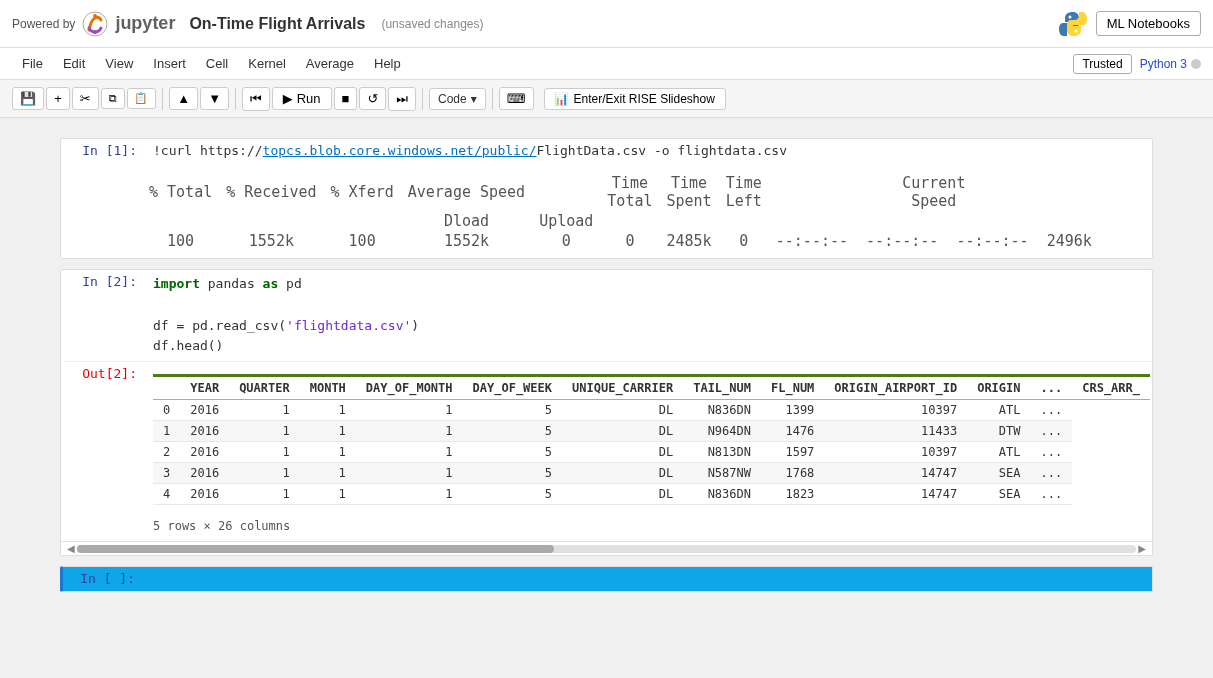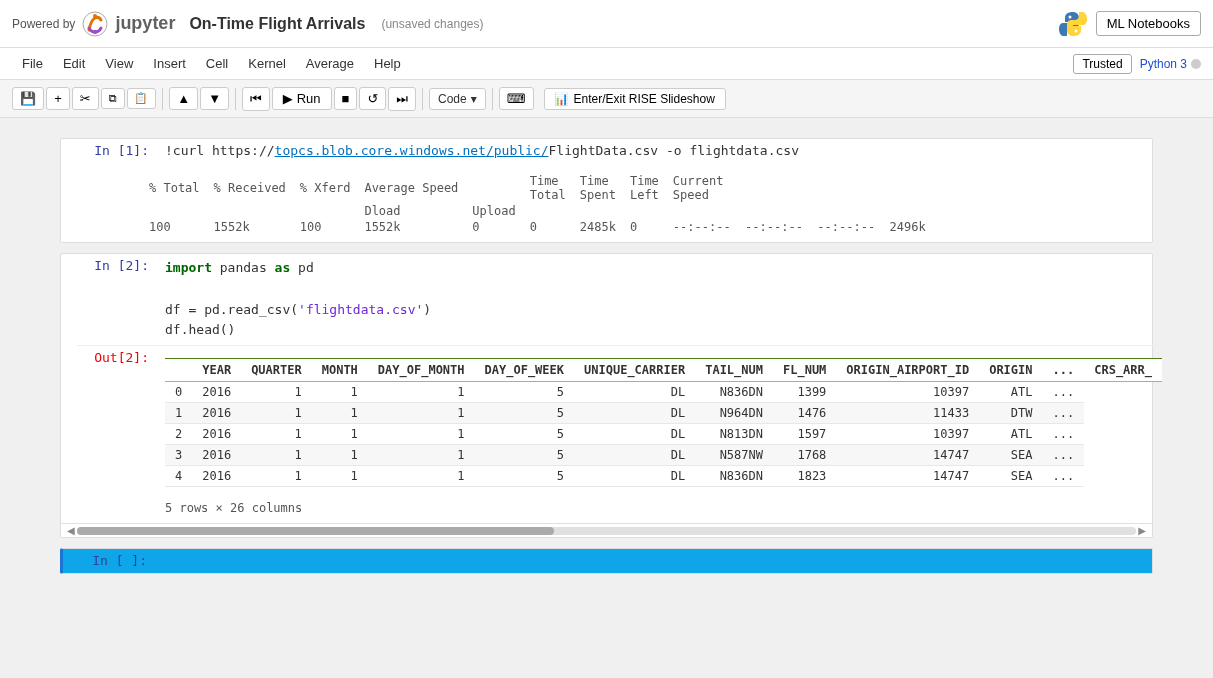--- a/index.html
+++ b/index.html
@@ -63,60 +63,60 @@
     }
 
     
     #notebook {
       background: #f0f0f0; padding: 20px 60px; min-height: 580px;
     }
     .cell-container {
       background: #fff; border: 1px solid #ddd; border-radius: 2px;
       margin-bottom: 0; width: 100%;
     }
-    .cell-wrapper { display: flex; width: 100%; padding-left: 12px; }
+    .cell-wrapper { display: flex; width: 100%; }
     .cell-left-bar { width: 4px; background: #1976d2; flex-shrink: 0; }
     .cell-left-bar.inactive { background: transparent; }
     .cell-prompt {
       color: #999; font-size: 13px; font-family: monospace;
       min-width: 80px; padding: 4px 8px; text-align: right; flex-shrink: 0;
       color: #303F9F;
     }
     .cell-prompt.out { color: #f00; }
     .cell-content { flex: 1; padding: 4px 8px; font-family: monospace; font-size: 13px; }
     .cell-row { display: flex; width: 100%; }
 
     
     .kw { color: #006400; font-weight: bold; }
     .str { color: #6d28d9; }
     .url-blue { color: #0070c0; text-decoration: underline; }
 
     
     .df-table { border-collapse: collapse; font-size: 12px; font-family: monospace; margin: 8px 0; }
-    .df-table th { border-bottom: 1px solid #aaa; border-top: 1px solid #4d7c0f; padding: 4px 10px; text-align: right; font-weight: bold; background: #fff; }
+    .df-table th { border-bottom: 1px solid #aaa; border-top: 3px solid #4d7c0f; padding: 4px 10px; text-align: right; font-weight: bold; background: #fff; }
     .df-table th:first-child { text-align: left; }
     .df-table td { padding: 3px 10px; text-align: right; border-bottom: 1px solid #e8e8e8; }
     .df-table td:first-child { text-align: left; font-weight: normal; }
     .df-table tr:nth-child(even) { background: #f7f7f7; }
     .df-table tr:nth-child(odd) { background: #fff; }
 
     .scroll-bar-area {
       background: #fff; border-top: 1px solid #e0e0e0;
       height: 14px; display: flex; align-items: center; padding: 0 4px;
       position: relative; overflow: hidden;
     }
     .scroll-track { background: #e0e0e0; height: 8px; width: 100%; border-radius: 4px; position: relative; }
     .scroll-thumb { background: #aaa; height: 8px; width: 45%; border-radius: 4px; position: absolute; left: 0; }
     .scroll-arrow { font-size: 10px; color: #888; cursor: pointer; padding: 0 2px; }
 
     .empty-cell {
       background: #0ea5e9; border-left: 3px solid #1976d2; margin-top: 0;
     }
 
-    .curl-table { font-family: monospace; font-size: 12px; color: #555; margin: 6px 16px 2px 0; }
+    .curl-table { font-family: monospace; font-size: 15px; color: #555; margin: 6px 16px 2px 0; text-align: center; }
     .curl-table td { padding: 0 6px; }
 
     .rows-info { font-family: monospace; font-size: 12px; color: #555; padding: 6px 0 4px 0; }
   </style>
 </head>
 <body>
 
 <div id="topbar">
   <span class="powered-by">Powered by</span>
 

